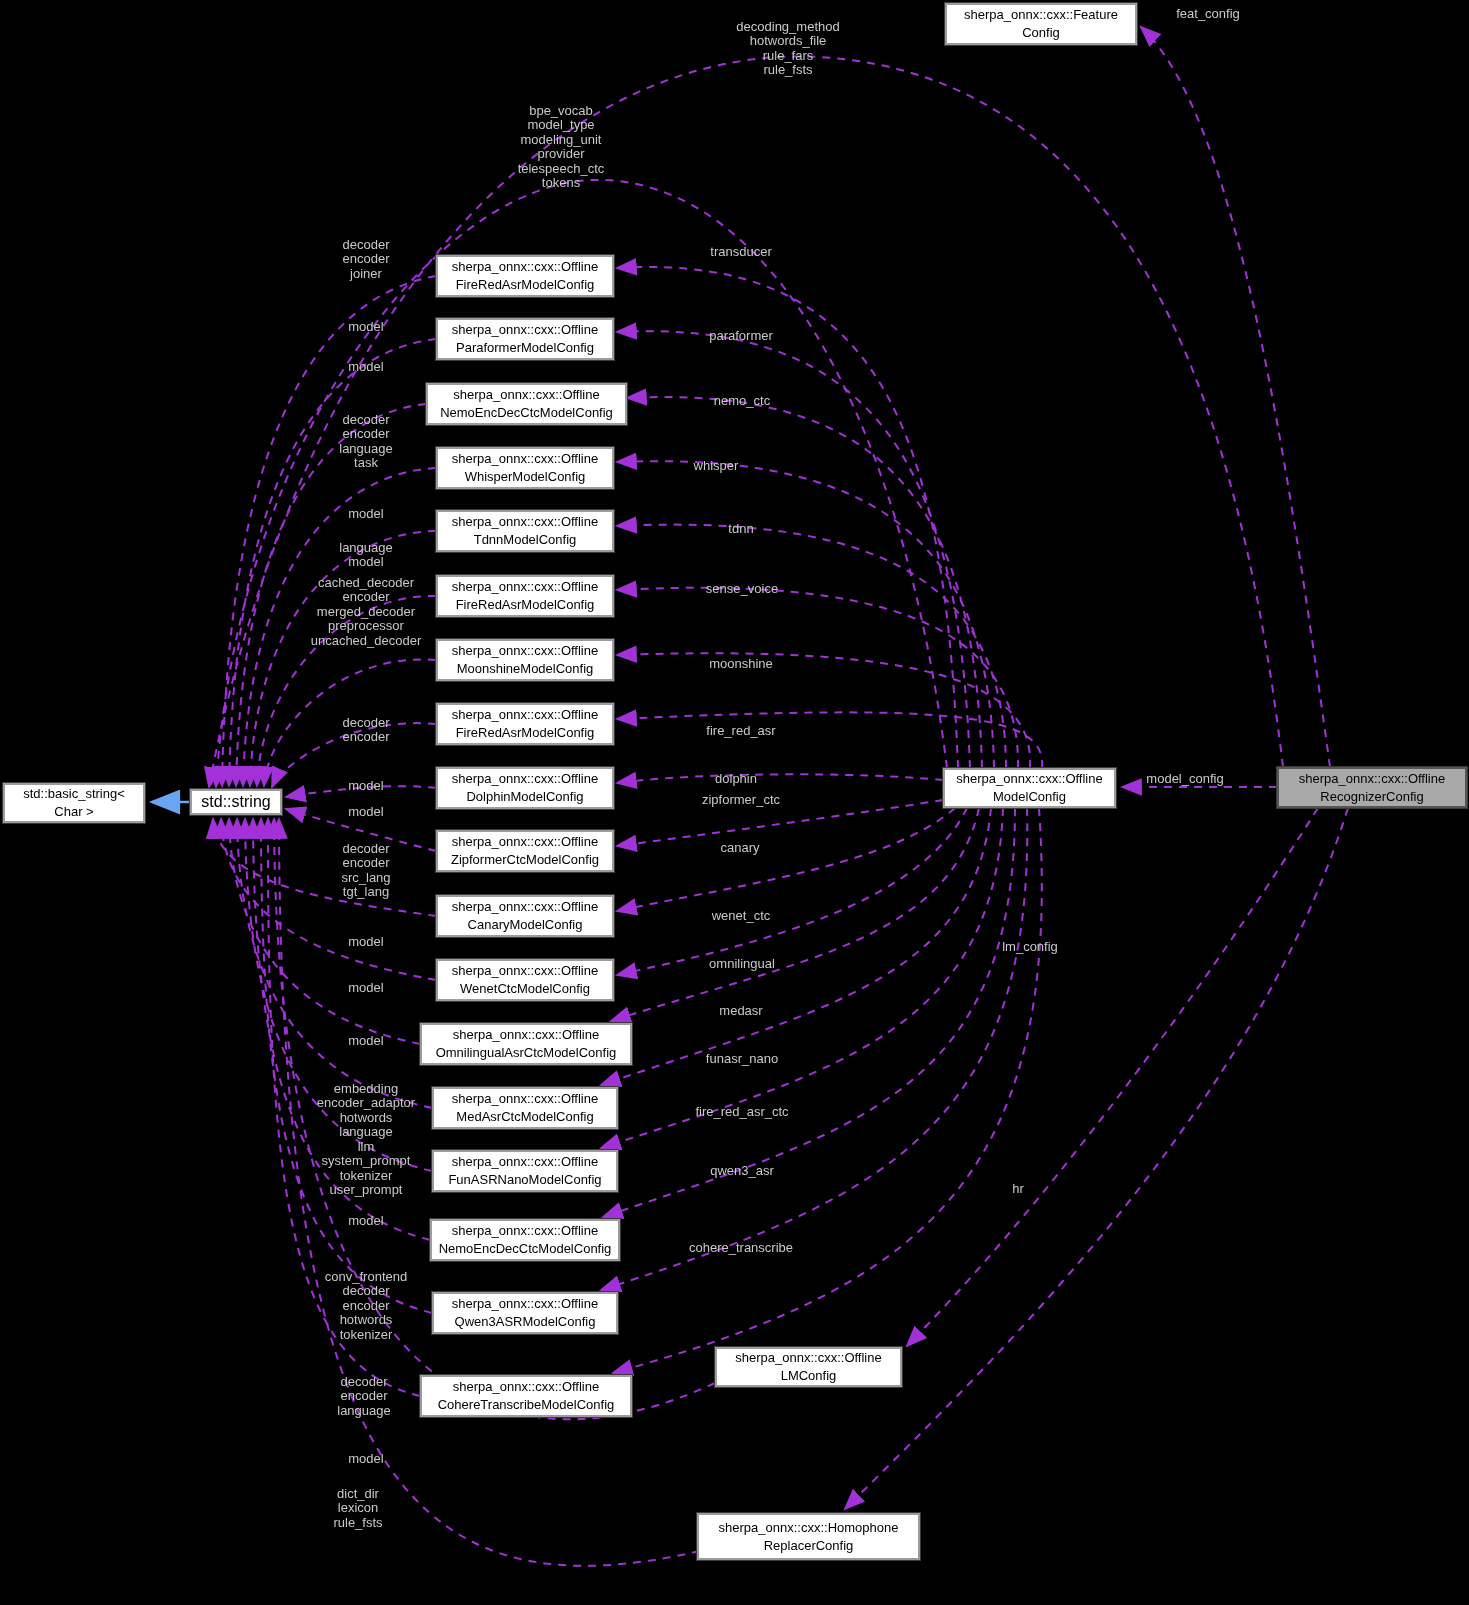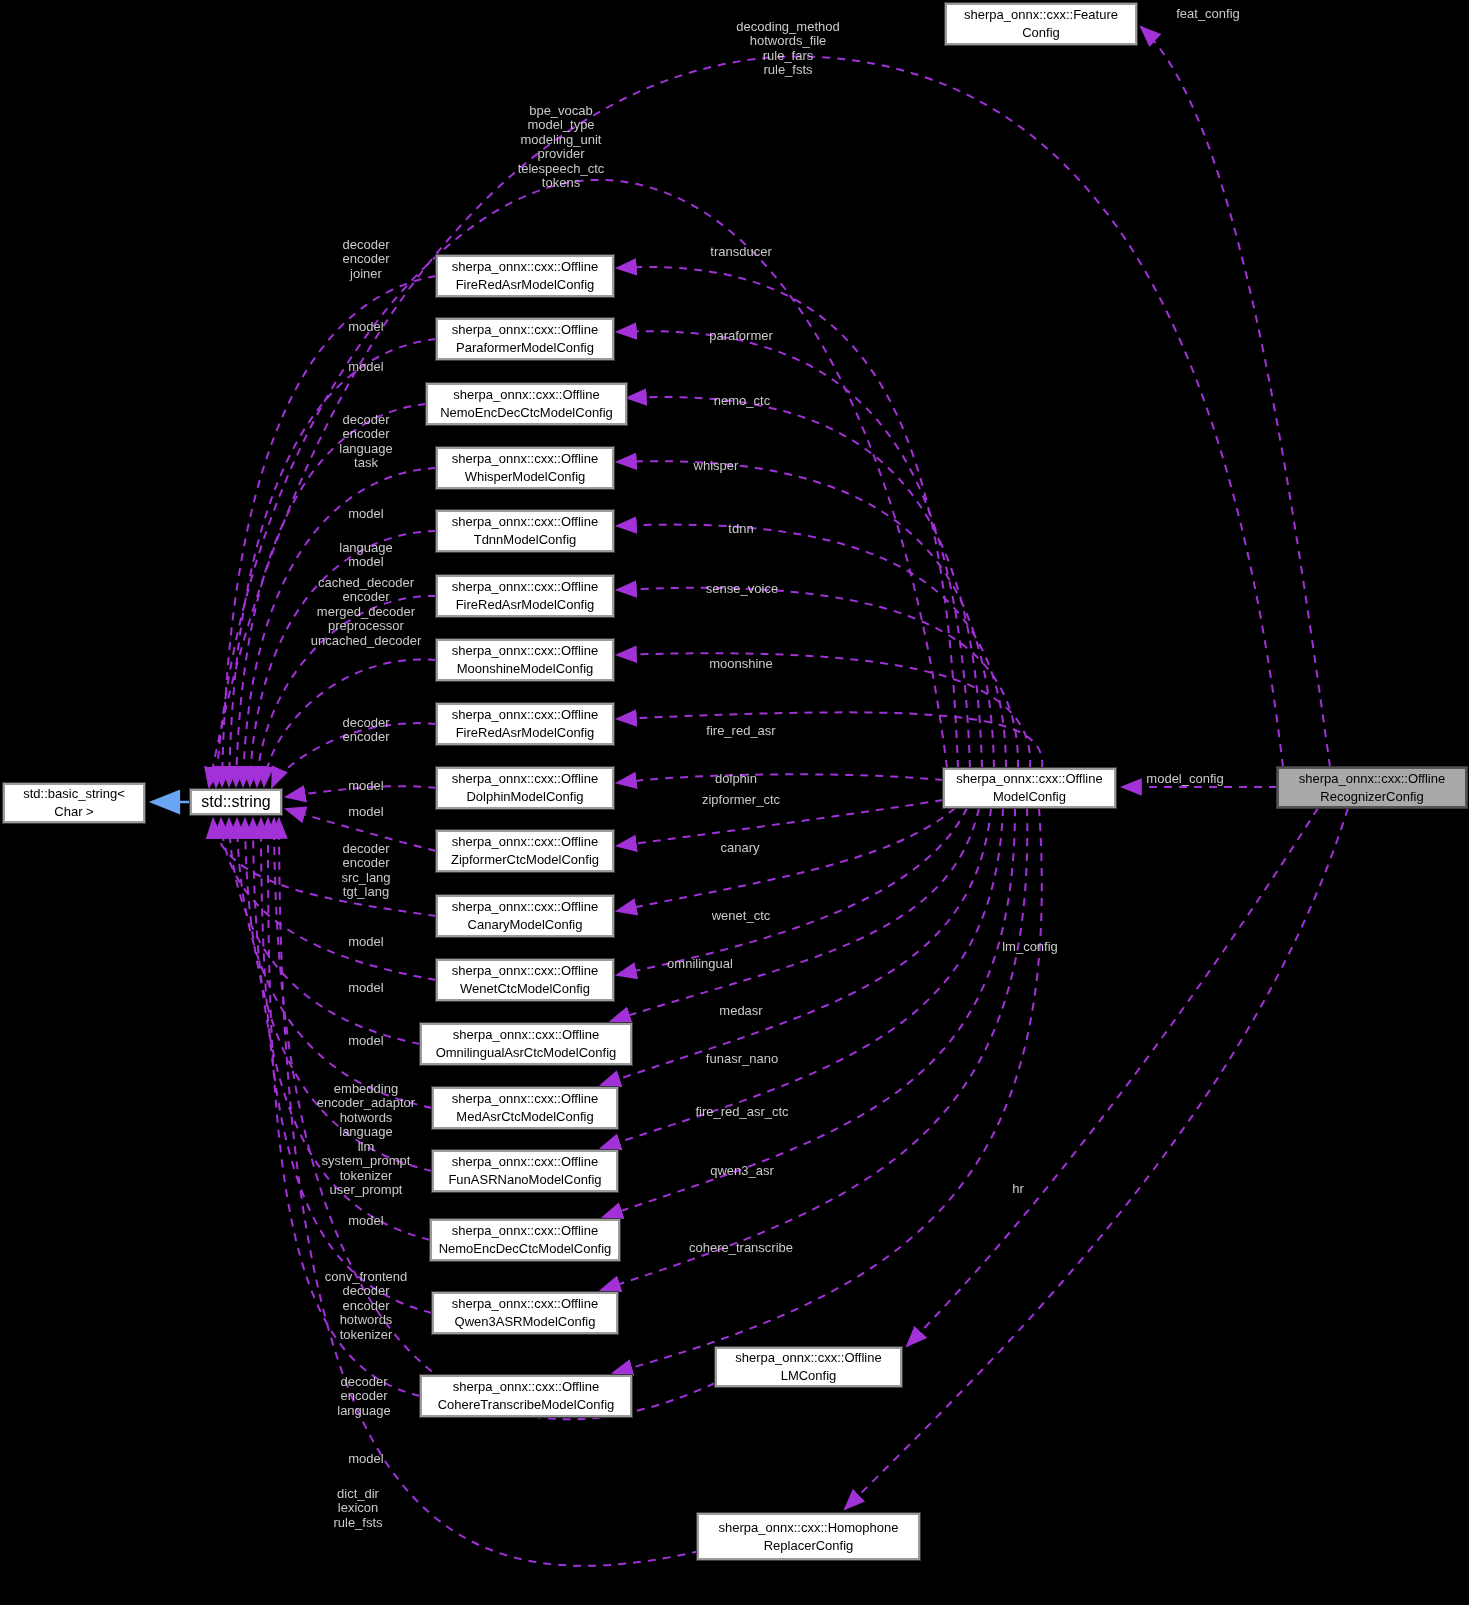--- a/index.html
+++ b/index.html
@@ -248,21 +248,21 @@
   <div class="elabel" style="left:742px;top:401px">nemo_ctc</div>
   <div class="elabel" style="left:716px;top:466px">whisper</div>
   <div class="elabel" style="left:741px;top:529px">tdnn</div>
   <div class="elabel" style="left:742px;top:589px">sense_voice</div>
   <div class="elabel" style="left:741px;top:664px">moonshine</div>
   <div class="elabel" style="left:741px;top:731px">fire_red_asr</div>
   <div class="elabel" style="left:736px;top:779px">dolphin</div>
   <div class="elabel" style="left:741px;top:800px">zipformer_ctc</div>
   <div class="elabel" style="left:740px;top:848px">canary</div>
   <div class="elabel" style="left:741px;top:916px">wenet_ctc</div>
-  <div class="elabel" style="left:700px;top:964px">omnilingual</div>
+  <div class="elabel" style="left:742px;top:964px">omnilingual</div>
   <div class="elabel" style="left:741px;top:1011px">medasr</div>
   <div class="elabel" style="left:742px;top:1059px">funasr_nano</div>
   <div class="elabel" style="left:742px;top:1112px">fire_red_asr_ctc</div>
   <div class="elabel" style="left:742px;top:1171px">qwen3_asr</div>
   <div class="elabel" style="left:741px;top:1248px">cohere_transcribe</div>
 
   <div class="elabel" style="left:1208px;top:14px">feat_config</div>
   <div class="elabel" style="left:1185px;top:779px">model_config</div>
   <div class="elabel" style="left:1030px;top:947px">lm_config</div>
   <div class="elabel" style="left:1018px;top:1189px">hr</div>

